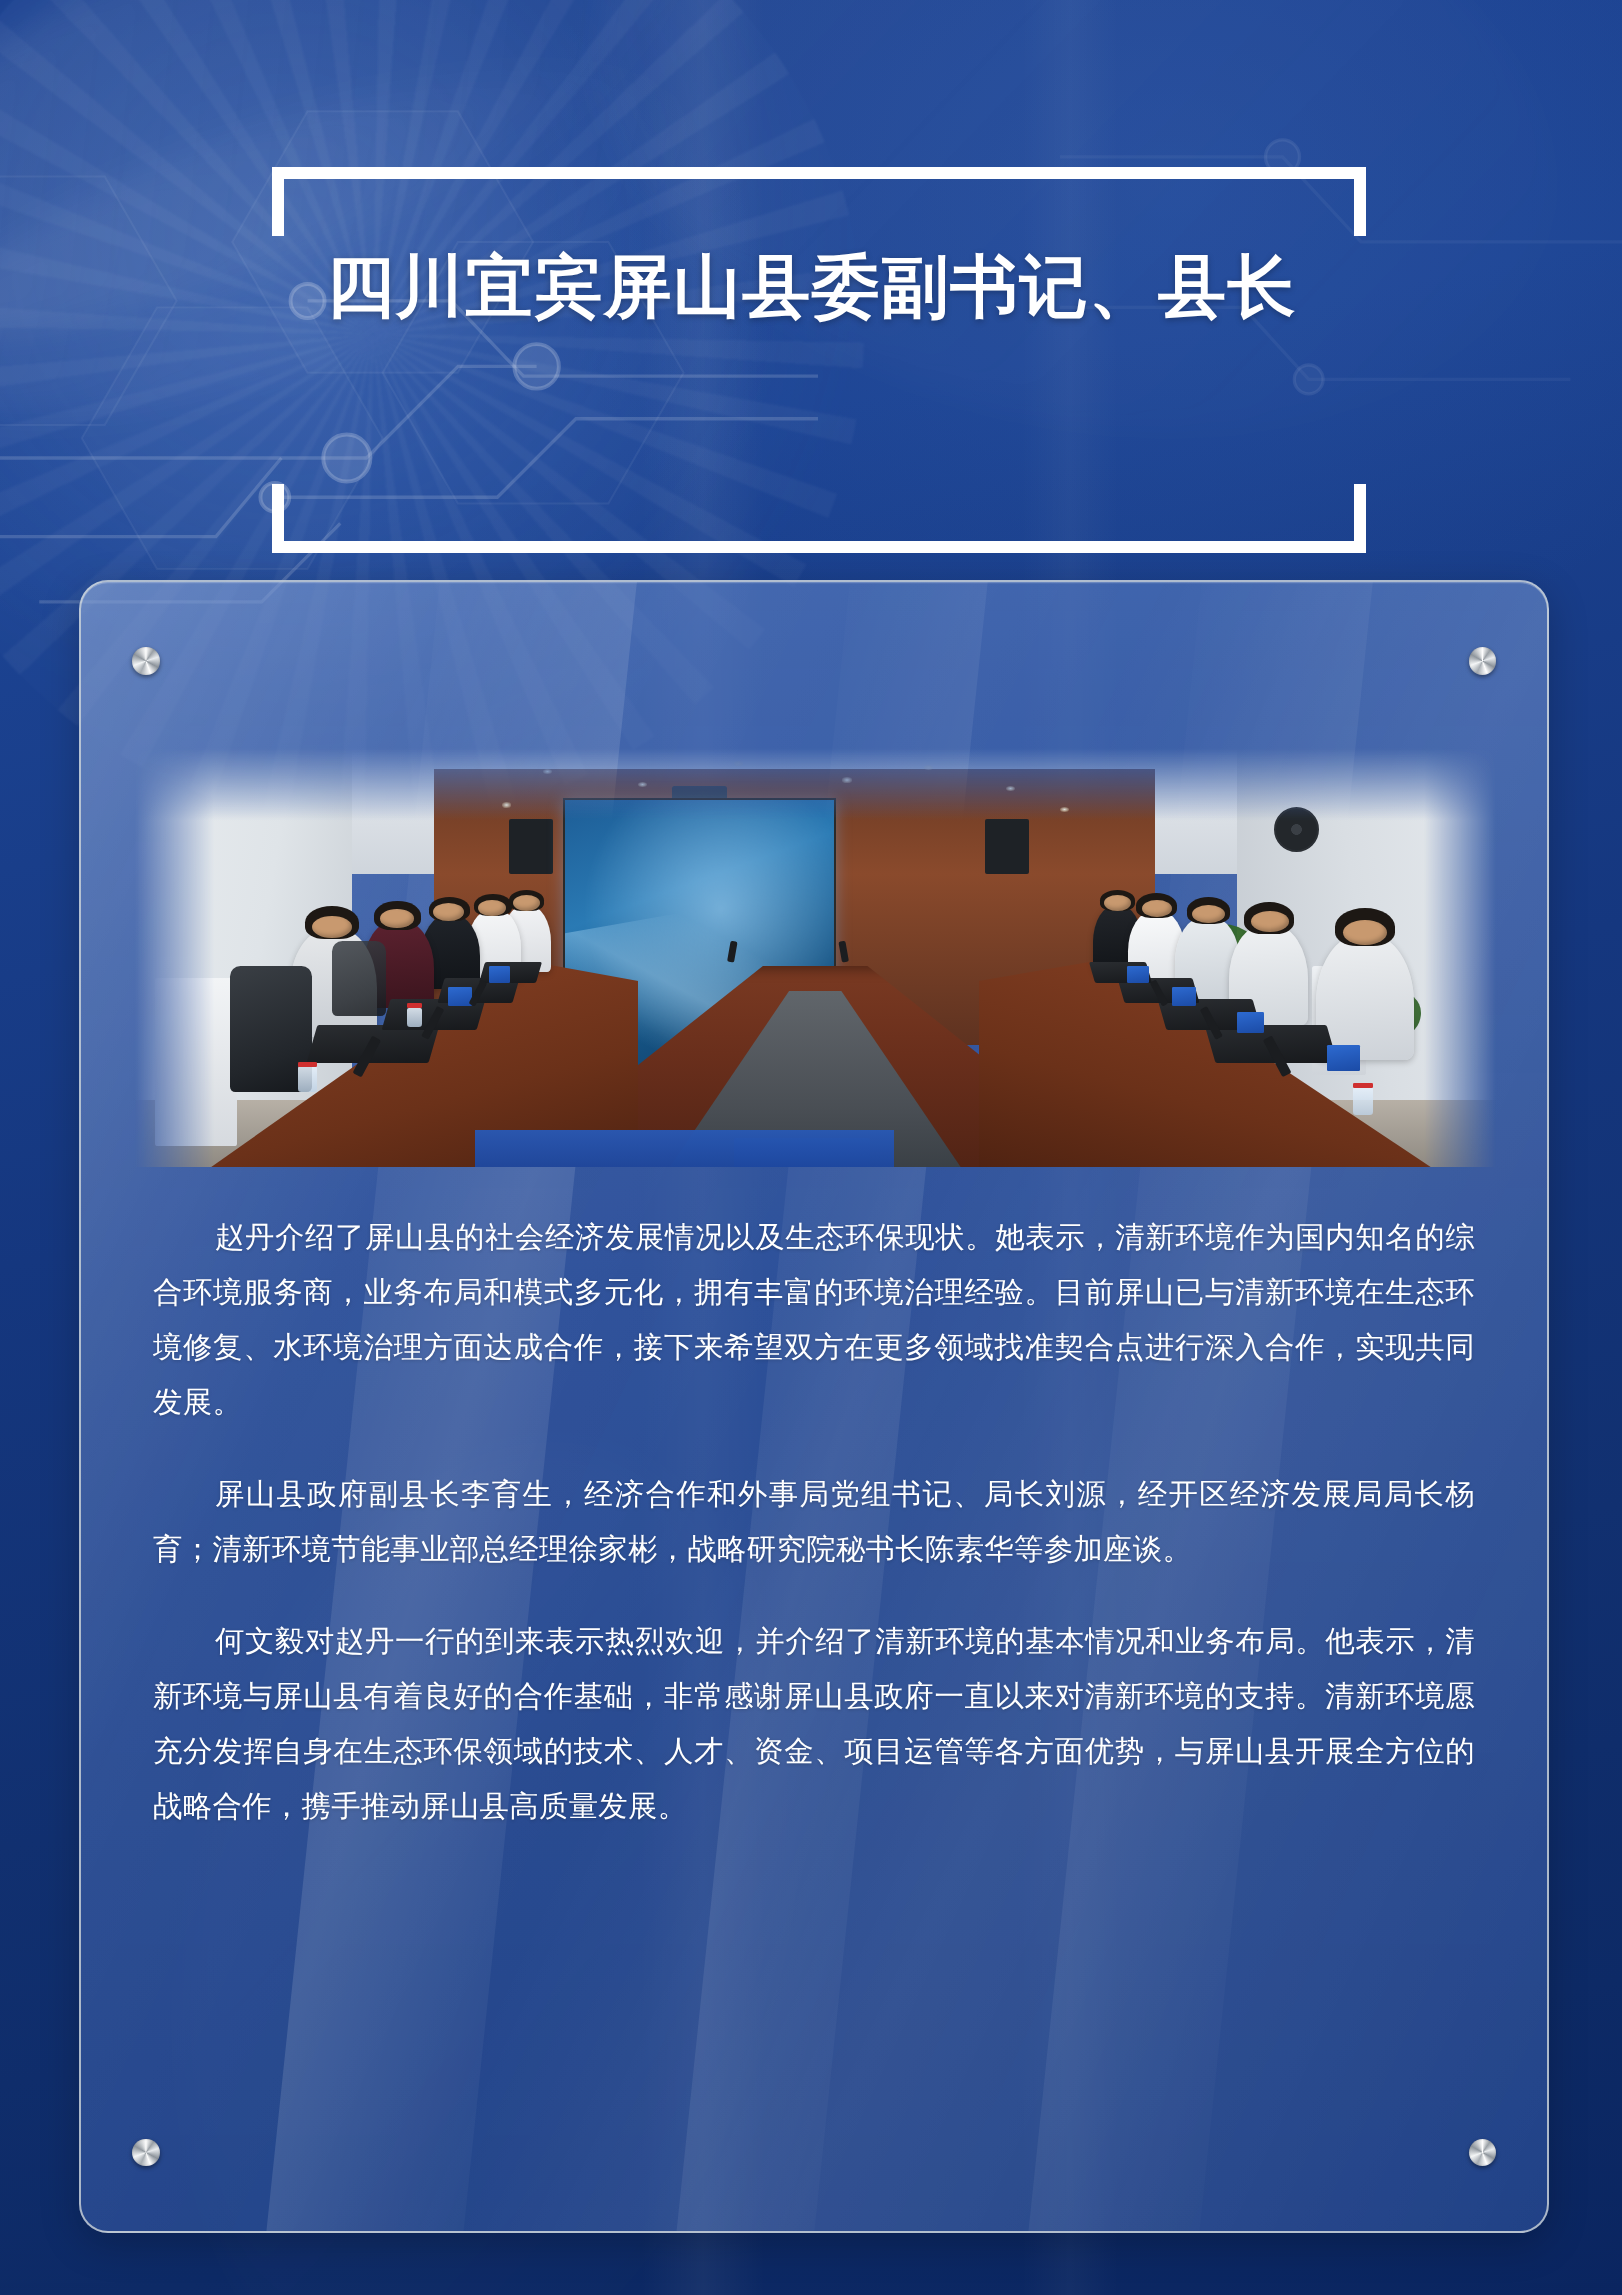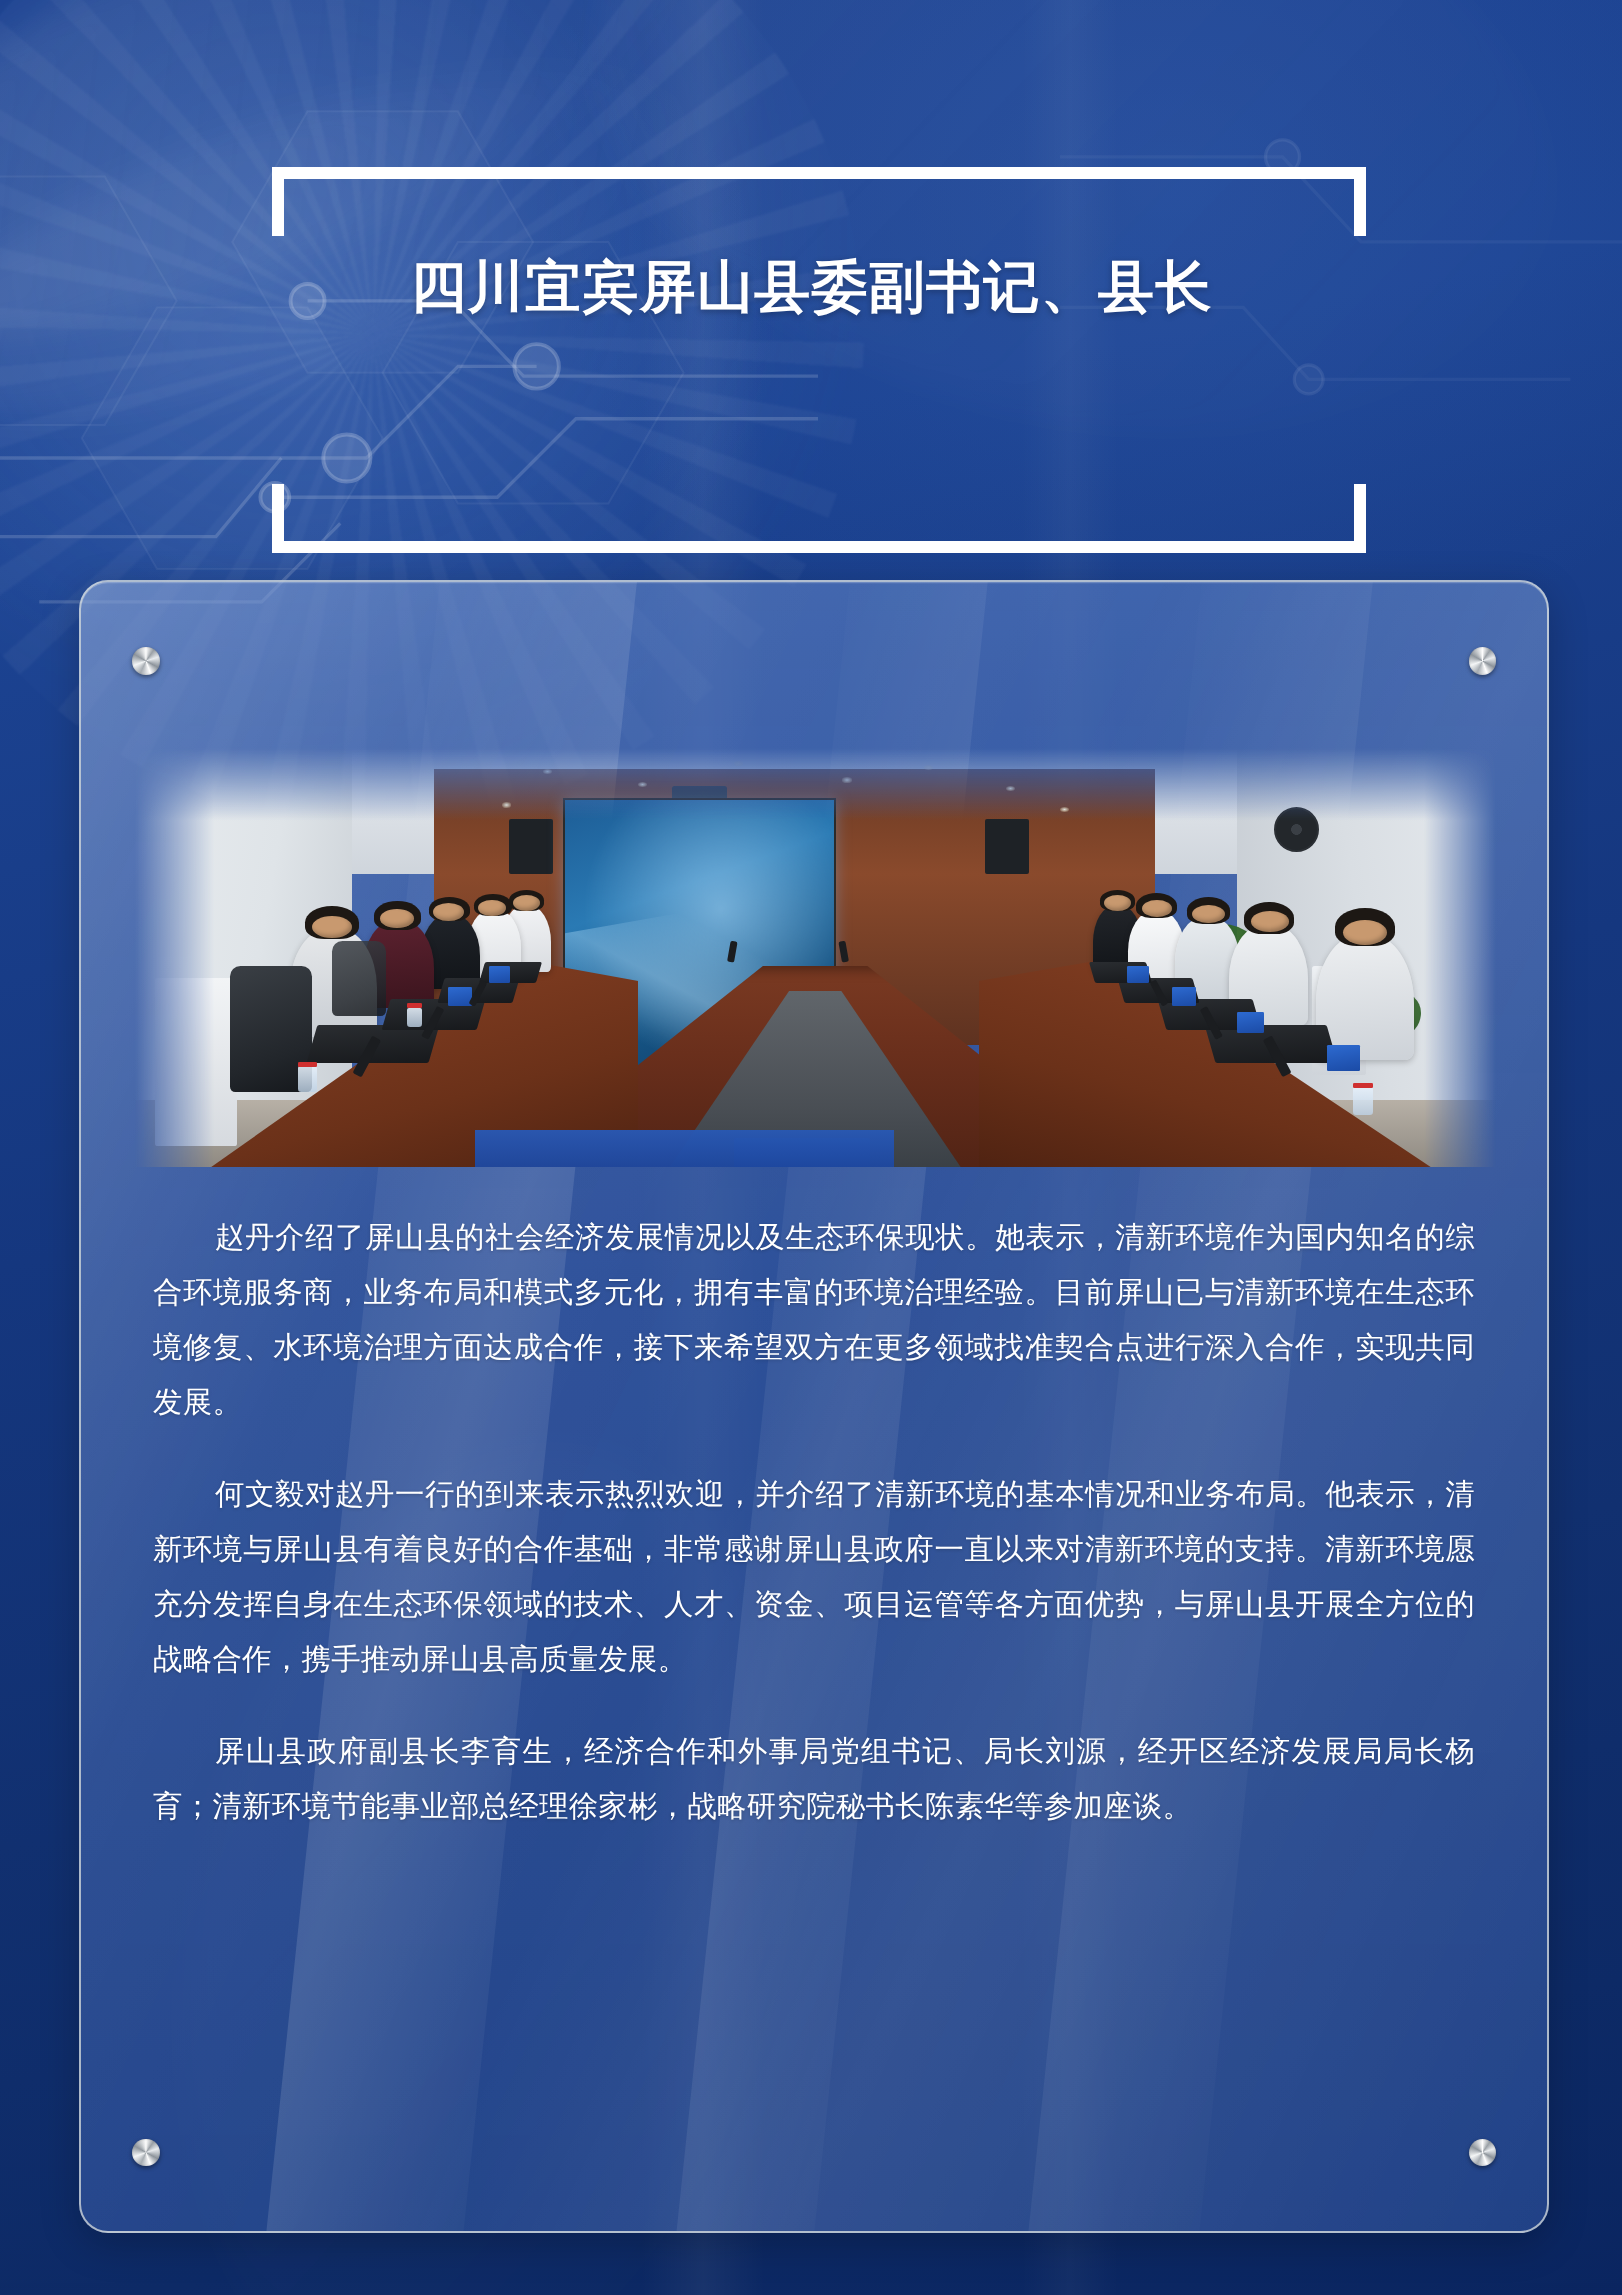--- a/index.html
+++ b/index.html
@@ -85,21 +85,21 @@
   
   .title-block {
     position:absolute;
     left:0; right:0;
     top: 230px;
     text-align:center;
     z-index: 5;
   }
   .title-line {
     color:#ffffff;
-    font-size: 56px;
+    font-size: 68px;
     font-weight: 700;
     line-height: 113px;
     letter-spacing: 1.3px;
     white-space: nowrap;
     text-shadow: 0 2px 6.5px rgba(0,0,0,0.28);
   }
 
   
   .card {
     position: absolute;
@@ -520,21 +520,21 @@
             <div style="position:absolute;left:44%;bottom:-2%;width:10%;height:9%;background:linear-gradient(180deg,#1f4fa8,#143a84);border-radius:2px;"></div>
 
             <div class="photo-veil"></div>
           </div>
           <div class="photo-notch"></div>
         </div>
       </div>
 
       <p class="para">赵丹介绍了屏山县的社会经济发展情况以及生态环保现状。她表示，清新环境作为国内知名的综合环境服务商，业务布局和模式多元化，拥有丰富的环境治理经验。目前屏山已与清新环境在生态环境修复、水环境治理方面达成合作，接下来希望双方在更多领域找准契合点进行深入合作，实现共同发展。</p>
 
+      <p class="para">屏山县政府副县长李育生，经济合作和外事局党组书记、局长刘源，经开区经济发展局局长杨育；清新环境节能事业部总经理徐家彬，战略研究院秘书长陈素华等参加座谈。</p>
+
       <p class="para">何文毅对赵丹一行的到来表示热烈欢迎，并介绍了清新环境的基本情况和业务布局。他表示，清新环境与屏山县有着良好的合作基础，非常感谢屏山县政府一直以来对清新环境的支持。清新环境愿充分发挥自身在生态环保领域的技术、人才、资金、项目运管等各方面优势，与屏山县开展全方位的战略合作，携手推动屏山县高质量发展。</p>
-
-      <p class="para">屏山县政府副县长李育生，经济合作和外事局党组书记、局长刘源，经开区经济发展局局长杨育；清新环境节能事业部总经理徐家彬，战略研究院秘书长陈素华等参加座谈。</p>
 
     </div>
   </div>
 
 </div>
 
 
 </body></html>

